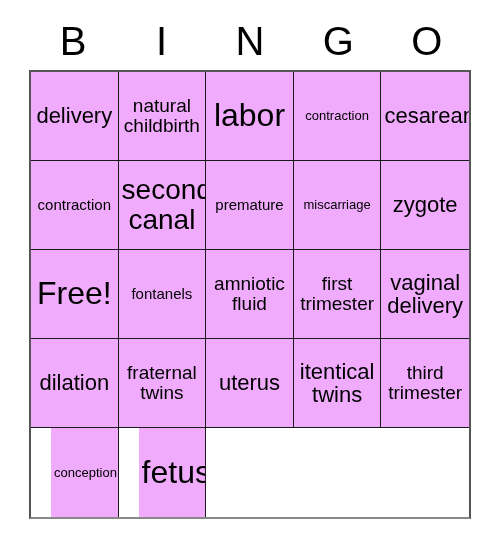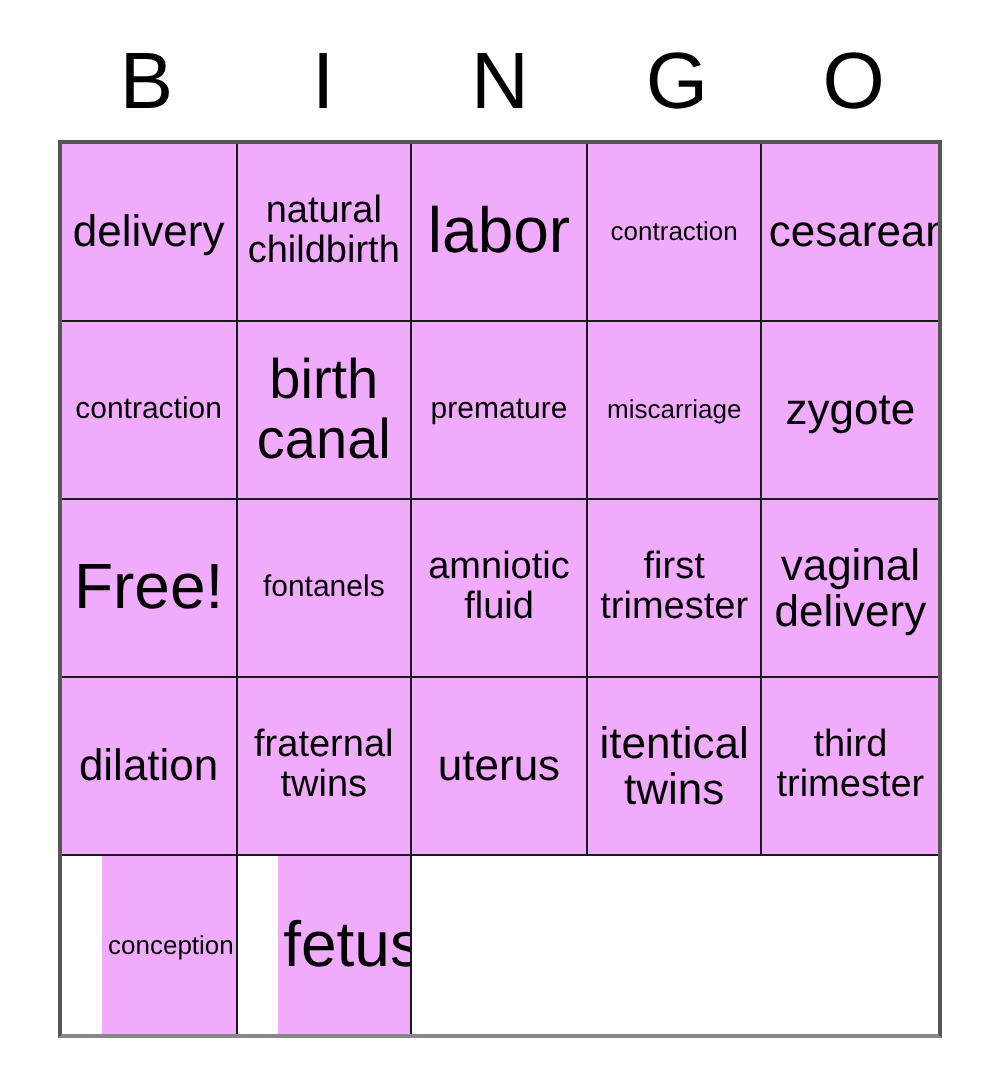--- a/index.html
+++ b/index.html
@@ -109,21 +109,21 @@
     <div class="cell">
         <span class="cell-text fs-xs">contraction</span>
       </div>
     <div class="cell">
         <span class="cell-text fs-lg">cesarean</span>
       </div>
     <div class="cell">
         <span class="cell-text fs-sm">contraction</span>
       </div>
     <div class="cell">
-        <span class="cell-text fs-xl">birth canal</span>
+        <span class="cell-text fs-xl">second canal</span>
       </div>
     <div class="cell">
         <span class="cell-text fs-sm">premature</span>
       </div>
 
     <div class="cell">
         <span class="cell-text fs-xs">miscarriage</span>
       </div>
     <div class="cell">
         <span class="cell-text fs-lg">zygote</span>

